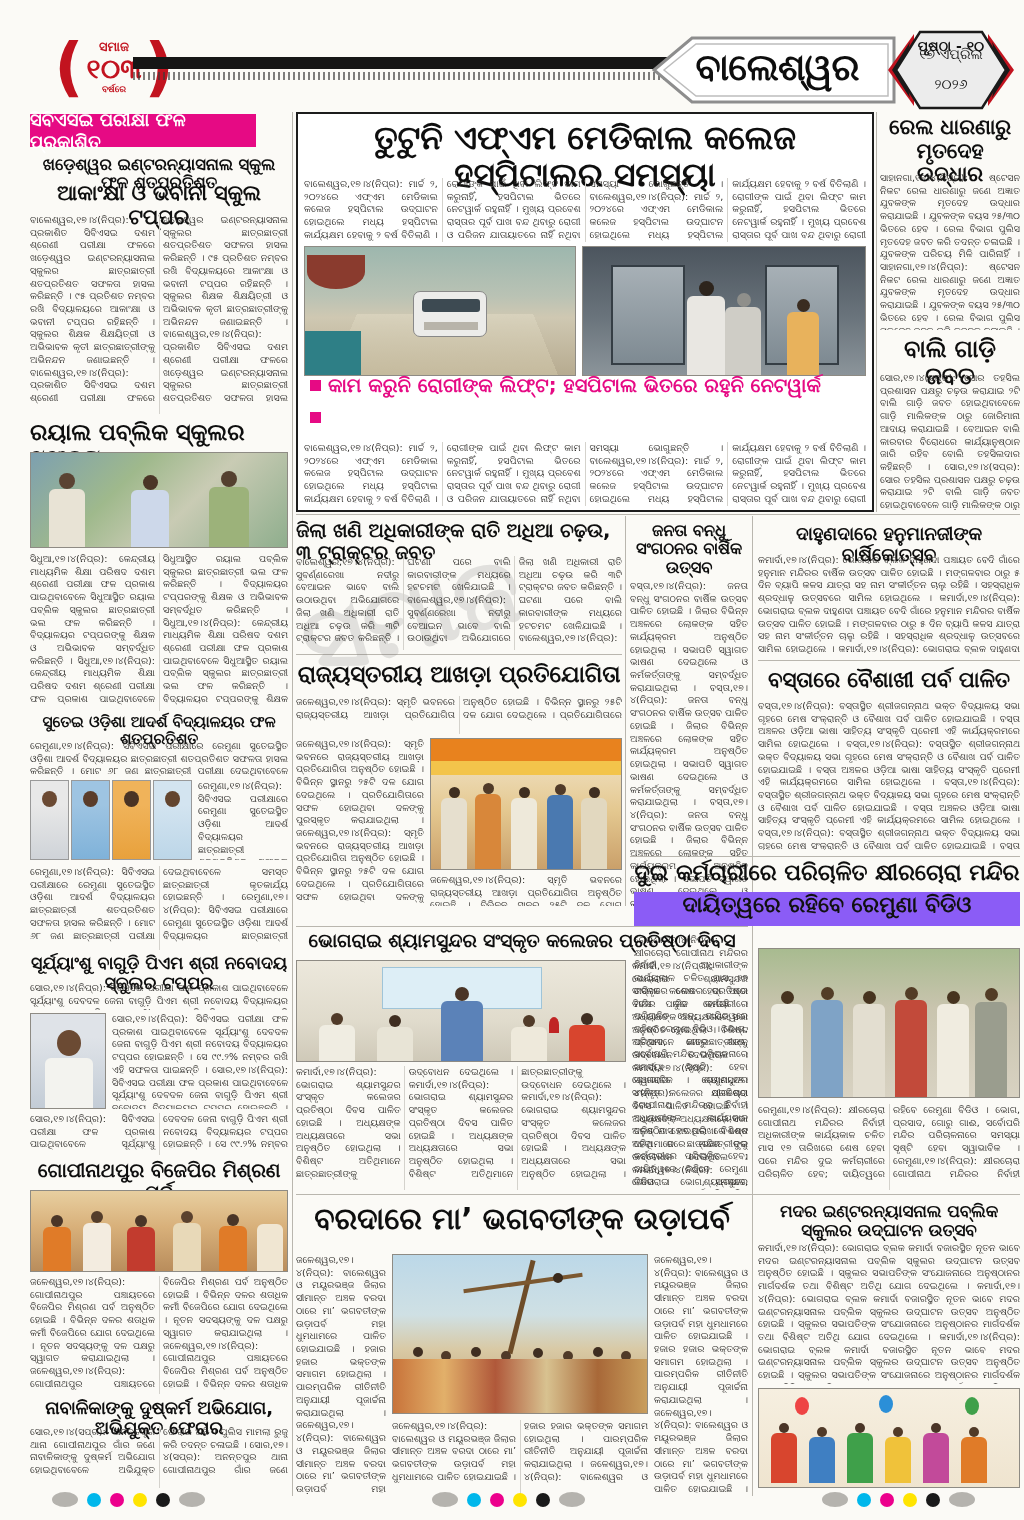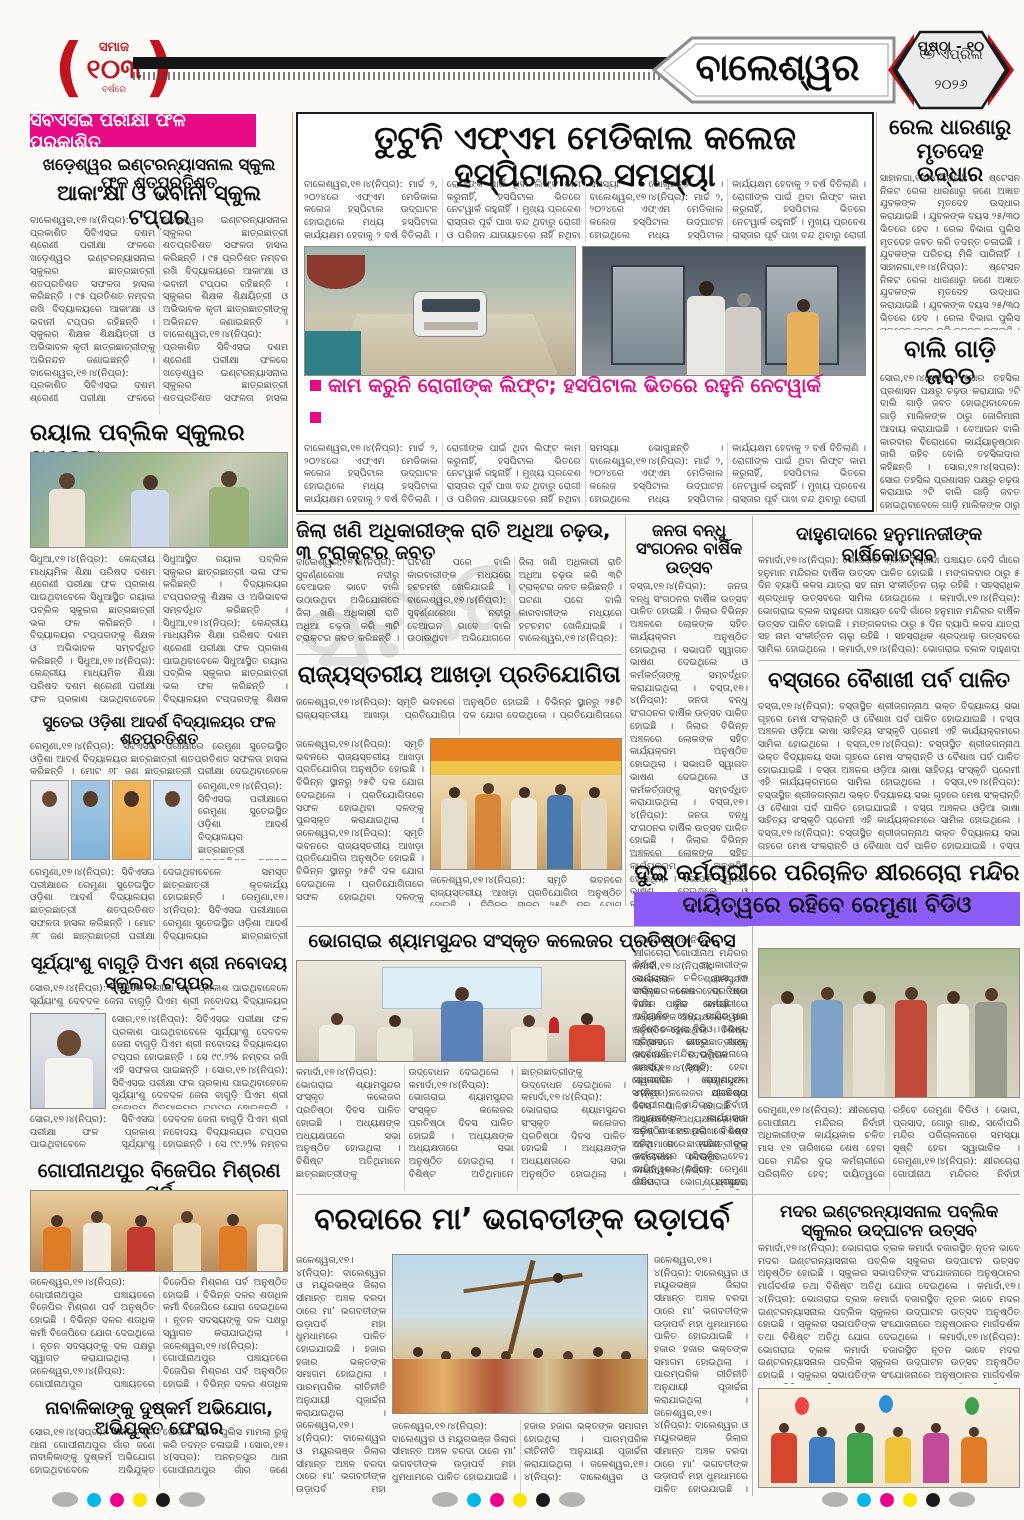--- a/index.html
+++ b/index.html
@@ -29,21 +29,21 @@
 </style>
 </head>
 <body>
 
 <div class="abs" style="left:0;top:0;width:1024px;height:110px">
   <div class="abs" style="left:55px;top:24px;width:118px;height:86px;display:flex;align-items:center;justify-content:center">
     <span style="color:#c2131f;font-size:64px;font-weight:bold;line-height:86px">(</span>
     <span style="display:inline-flex;flex-direction:column;align-items:center;padding:0 3px">
       <span style="color:#c2131f;font-size:13px;font-weight:bold">ସମାଜ</span>
       <span style="color:#c2131f;font-size:27px;font-weight:bold;line-height:1.05">୧୦୩</span>
-      <span style="color:#c2131f;font-size:9px;font-weight:normal">ବର୍ଷରେ</span>
+      <span style="color:#c2131f;font-size:9px;font-weight:bold">ବର୍ଷରେ</span>
     </span>
     <span style="color:#c2131f;font-size:64px;font-weight:bold;line-height:86px">)</span>
   </div>
   <div class="abs" style="left:133px;top:57px;width:562px;height:12px;background:#161616"></div>
   <div class="abs dotline" style="left:133px;top:72px;width:562px;height:8px;opacity:.65"></div>
   <svg class="abs" style="left:652px;top:34px" width="244" height="72" viewBox="0 0 244 72">
     <polygon points="2,36 40,4 242,4 242,68 40,68" fill="#ffffff" stroke="#8d8d8d" stroke-width="3"></polygon>
     <polygon points="12,36 44,10 236,10 236,62 44,62" fill="#ffffff" stroke="#bdbdbd" stroke-width="1.5"></polygon>
   </svg>
   <div class="abs ctr" style="left:672px;top:46px;width:210px;font-size:37px;font-weight:bold;color:#0d0d0d;letter-spacing:-1px">ବାଲେଶ୍ୱର</div>

